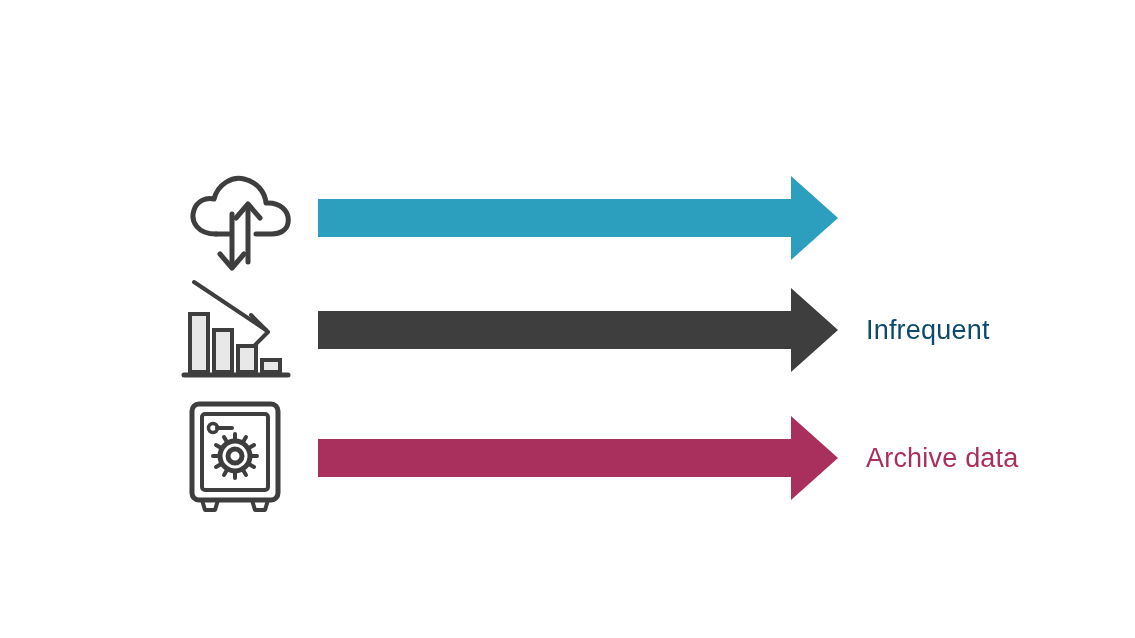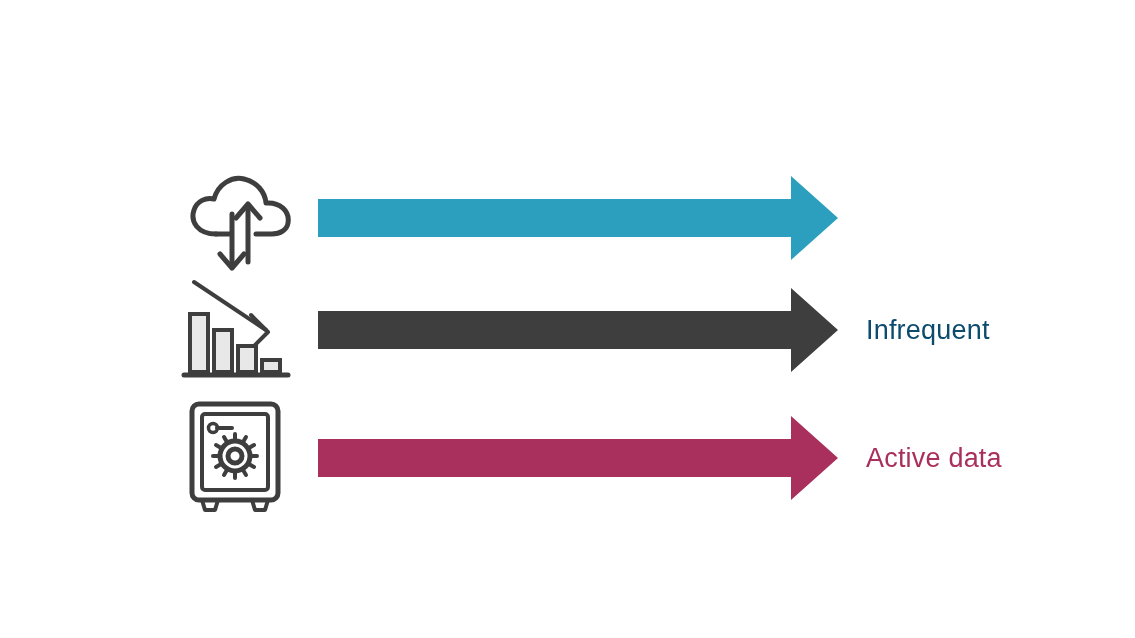--- a/index.html
+++ b/index.html
@@ -152,17 +152,17 @@
       </svg>
     </div>
 
     <div class="tier-arrow">
       <svg width="520" height="120" viewBox="0 0 520 120" preserveAspectRatio="none">
         <polygon points="0,41 473,41 473,18 520,60 473,102 473,79 0,79" fill="#A9305C"></polygon>
       </svg>
     </div>
 
     <div class="tier-label" style="color:#A9305C;">
-      <span>Active data</span>
+      <span>Archive data</span>
     </div>
   </div>
 
 </div>
 
 </body></html>

